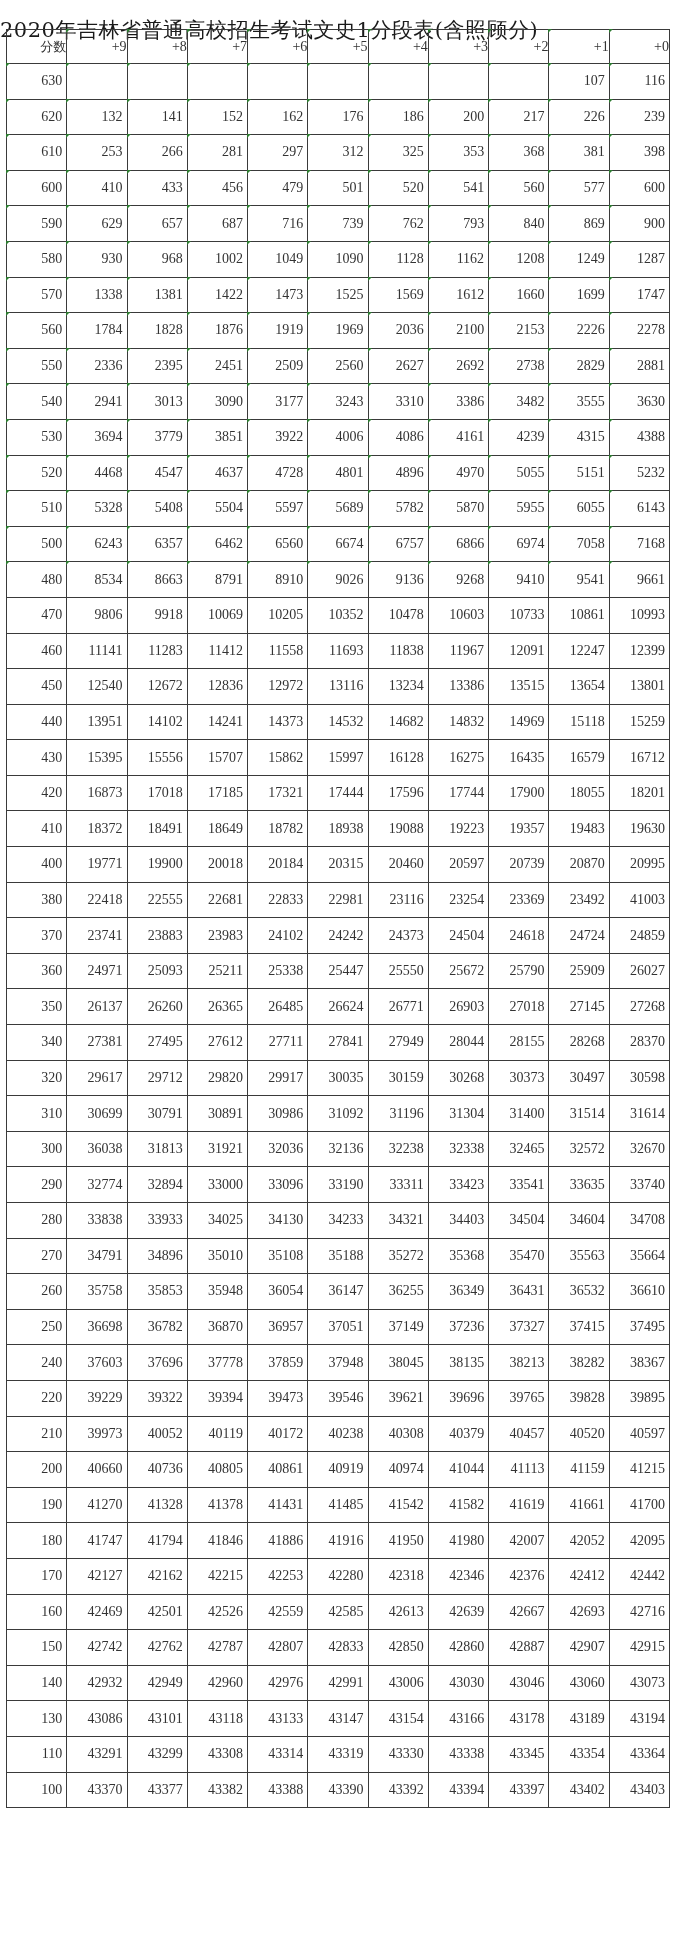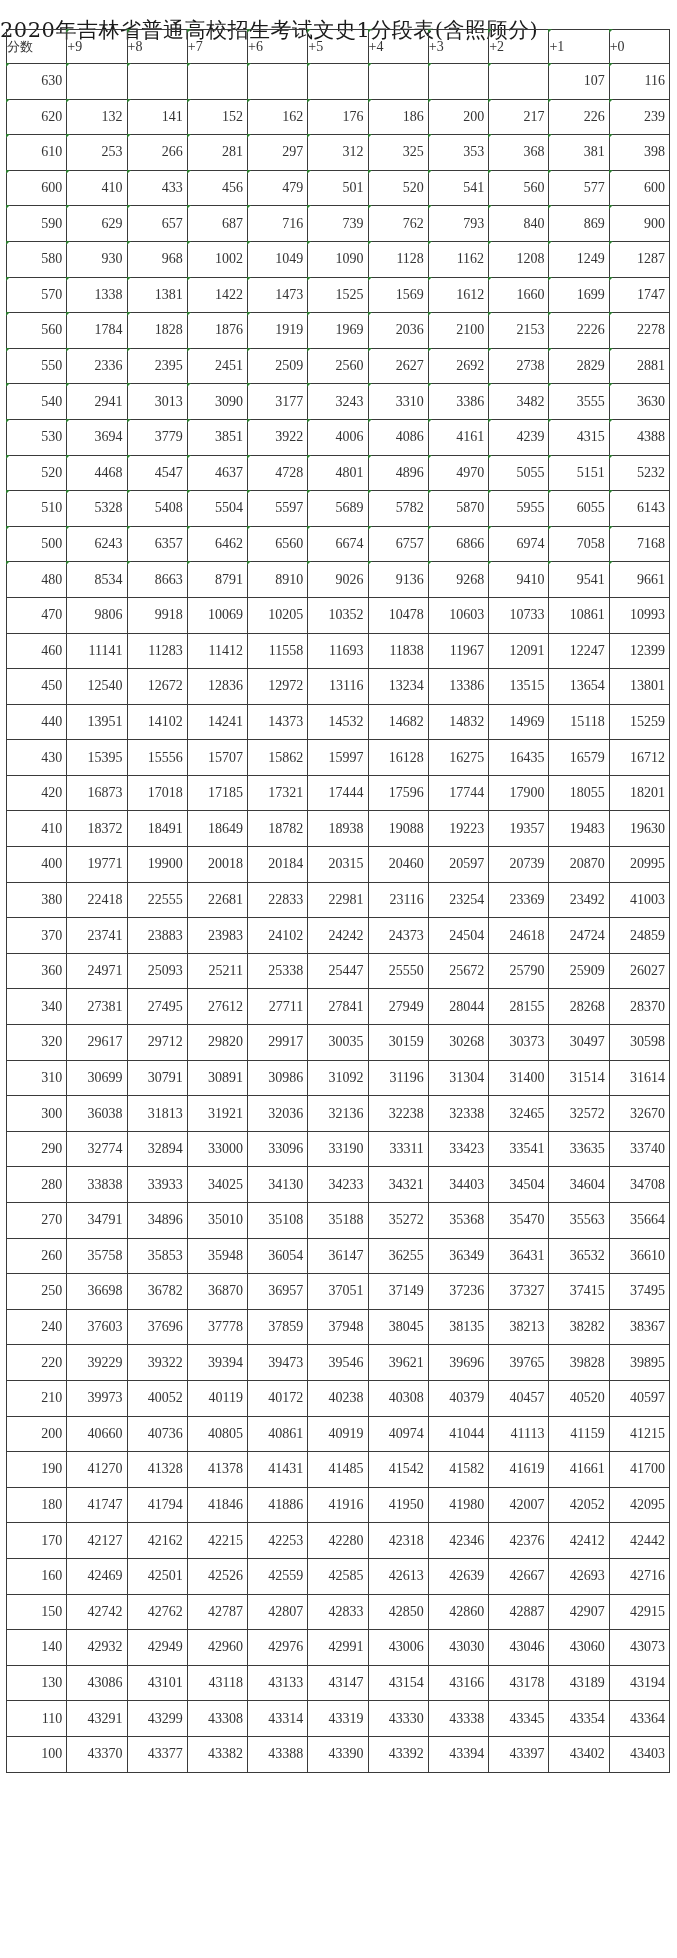--- a/index.html
+++ b/index.html
@@ -6,21 +6,21 @@
   body { width: 677px; height: 1958px; position: relative; overflow: hidden;
          font-family: "DejaVu Serif", "Liberation Serif", serif; color: #222; }
   .title { position: absolute; left: 0; top: 16px; width: 677px; height: 29px;
            font-size: 21px; line-height: 29px; letter-spacing: 0.5px;
            font-family: "DejaVu Serif", "Liberation Serif", serif; color: #1a1a1a; }
   table.score { position: absolute; left: 6px; top: 29px; width: 664px;
                 border-collapse: collapse; table-layout: fixed; }
   table.score td, table.score th { border: 1.2px solid #3a3a3a; padding: 0 4px 0 0;
                 font-weight: normal; font-size: 14px; color: #333;
                 font-family: "Liberation Serif", "DejaVu Serif", serif; }
-  table.score th { height: 33px; text-align: left; padding: 0; font-size: 14px; }
+  table.score th { height: 33px; text-align: right; padding: 0; font-size: 14px; }
   table.score td { height: 34.6px; text-align: right; }
   table.score th.first { font-family: "DejaVu Sans", sans-serif; font-size: 13px; }
   .mark { position: relative; }
   .mark::before { content: ""; position: absolute; left: -1px; top: -1px; width: 0; height: 0;
                   border-top: 4px solid #2e7d32; border-right: 4px solid transparent; }
 </style>
 </head>
 <body>
 
 <div class="title">2020年吉林省普通高校招生考试文史1分段表(含照顾分)</div>
@@ -374,20 +374,33 @@
         <td>25211</td>
         <td>25338</td>
         <td>25447</td>
         <td>25550</td>
         <td>25672</td>
         <td>25790</td>
         <td>25909</td>
         <td>26027</td>
       </tr>
       <tr>
+        <td>350</td>
+        <td>26137</td>
+        <td>26260</td>
+        <td>26365</td>
+        <td>26485</td>
+        <td>26624</td>
+        <td>26771</td>
+        <td>26903</td>
+        <td>27018</td>
+        <td>27145</td>
+        <td>27268</td>
+      </tr>
+      <tr>
         <td>340</td>
         <td>27381</td>
         <td>27495</td>
         <td>27612</td>
         <td>27711</td>
         <td>27841</td>
         <td>27949</td>
         <td>28044</td>
         <td>28155</td>
         <td>28268</td>

